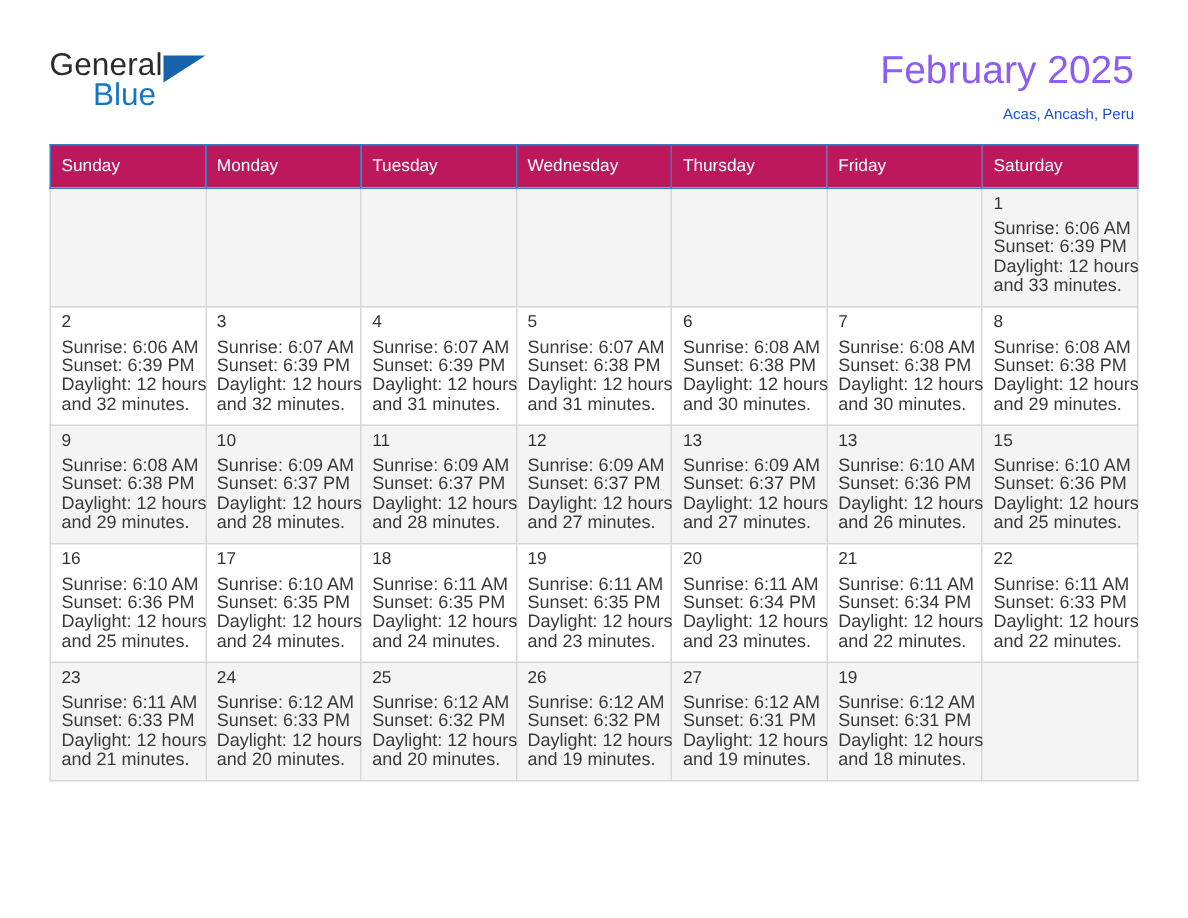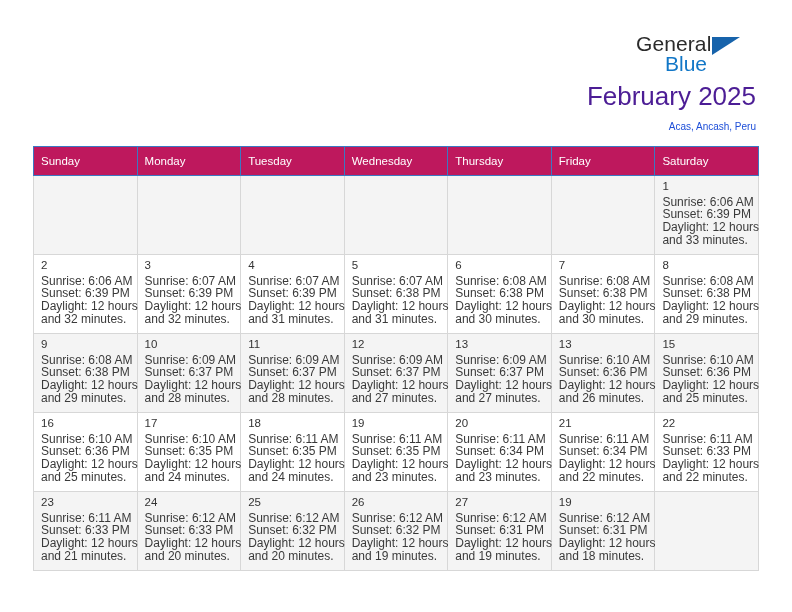--- a/index.html
+++ b/index.html
@@ -17,25 +17,24 @@
   .page {
     position: relative;
     width: 792px;
     height: 612px;
     box-sizing: border-box;
   }
 
   
   .header {
     display: flex;
-    align-items: flex-end;
+    align-items: flex-start;
     justify-content: space-between;
     padding: 30px 36px 0 33px;
     box-sizing: border-box;
-    flex-direction: column;
   }
   .brand {
     display: block;
     position: relative;
     width: 120px;
     height: 48px;
     margin-top: 2px;
   }
   .brand-general {
     position: absolute;
@@ -62,21 +61,21 @@
     height: 0;
     border-left: 28px solid #1763ab;
     border-bottom: 18px solid transparent;
   }
   .title-block {
     text-align: right;
     padding-top: 2px;
   }
   .cal-title {
     font-size: 26px;
-    color: #4c1d95;
+    color: #8b5cf6;
     line-height: 1.15;
     white-space: nowrap;
   }
   .cal-subtitle {
     font-size: 10px;
     color: #1d4ed8;
     margin-top: 9px;
     white-space: nowrap;
   }
 

